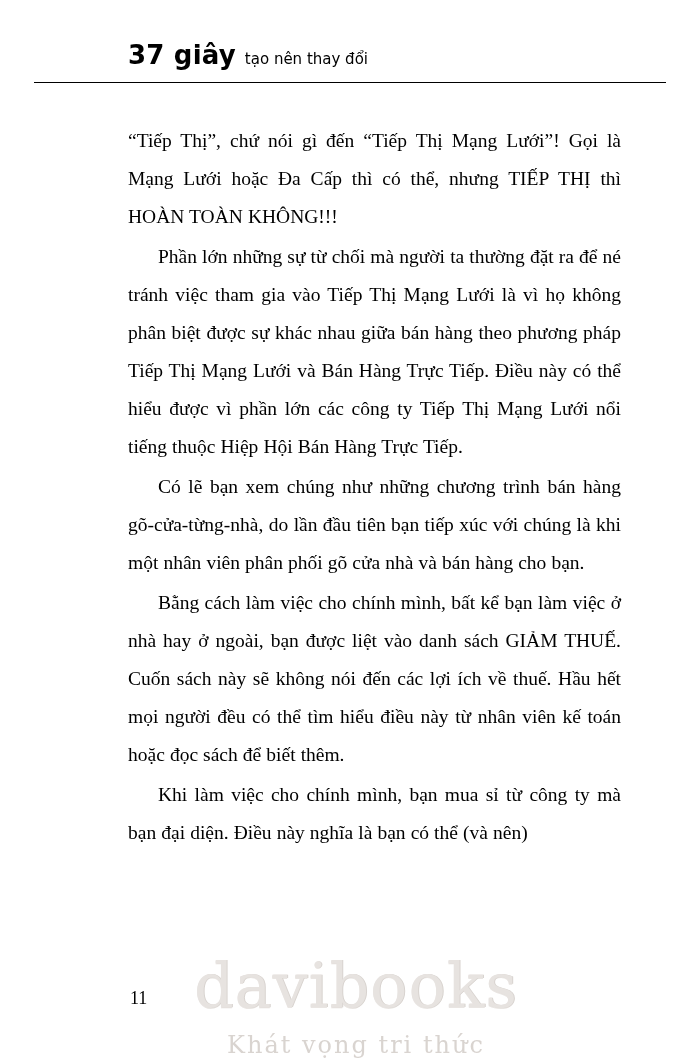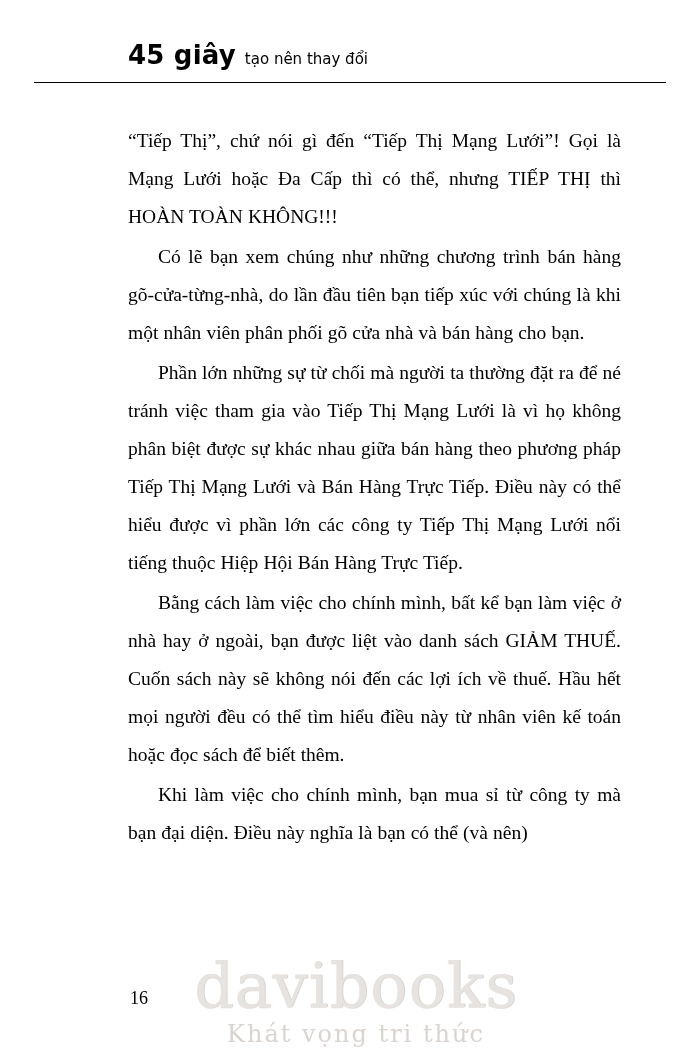--- a/index.html
+++ b/index.html
@@ -110,44 +110,44 @@
       1px 0 0 #d8d3cf,
       0 1px 0 #e9e5e2;
     line-height: 62px;
   }
   .wm-sub {
     font-family: "DejaVu Serif", serif;
     font-size: 24px;
     letter-spacing: 2px;
     color: #d9d4d0;
     line-height: 30px;
-    margin-top: 2px;
+    margin-top: 13px;
   }
 </style>
 </head>
 <body>
 
 <div class="page">
 
   <div class="header">
     <div class="header-inner">
-      <span class="header-title">45 giây</span>
+      <span class="header-title">37 giây</span>
       <span class="header-subtitle">tạo nên thay đổi</span>
     </div>
     <div class="header-rule"></div>
   </div>
 
   <div class="content">
     <p class="para">“Tiếp Thị”, chứ nói gì đến “Tiếp Thị Mạng Lưới”! Gọi là Mạng Lưới hoặc Đa Cấp thì có thể, nhưng TIẾP THỊ thì HOÀN TOÀN KHÔNG!!!</p>
+    <p class="para indent">Phần lớn những sự từ chối mà người ta thường đặt ra để né tránh việc tham gia vào Tiếp Thị Mạng Lưới là vì họ không phân biệt được sự khác nhau giữa bán hàng theo phương pháp Tiếp Thị Mạng Lưới và Bán Hàng Trực Tiếp. Điều này có thể hiểu được vì phần lớn các công ty Tiếp Thị Mạng Lưới nổi tiếng thuộc Hiệp Hội Bán Hàng Trực Tiếp.</p>
     <p class="para indent">Có lẽ bạn xem chúng như những chương trình bán hàng gõ-cửa-từng-nhà, do lần đầu tiên bạn tiếp xúc với chúng là khi một nhân viên phân phối gõ cửa nhà và bán hàng cho bạn.</p>
-    <p class="para indent">Phần lớn những sự từ chối mà người ta thường đặt ra để né tránh việc tham gia vào Tiếp Thị Mạng Lưới là vì họ không phân biệt được sự khác nhau giữa bán hàng theo phương pháp Tiếp Thị Mạng Lưới và Bán Hàng Trực Tiếp. Điều này có thể hiểu được vì phần lớn các công ty Tiếp Thị Mạng Lưới nổi tiếng thuộc Hiệp Hội Bán Hàng Trực Tiếp.</p>
     <p class="para indent">Bằng cách làm việc cho chính mình, bất kể bạn làm việc ở nhà hay ở ngoài, bạn được liệt vào danh sách GIẢM THUẾ. Cuốn sách này sẽ không nói đến các lợi ích về thuế. Hầu hết mọi người đều có thể tìm hiểu điều này từ nhân viên kế toán hoặc đọc sách để biết thêm.</p>
     <p class="para indent">Khi làm việc cho chính mình, bạn mua sỉ từ công ty mà bạn đại diện. Điều này nghĩa là bạn có thể (và nên)</p>
   </div>
 
-  <div class="page-number">16</div>
+  <div class="page-number">11</div>
 
   <div class="watermark">
     <div class="wm-main">davibooks</div>
     <div class="wm-sub">Khát vọng tri thức</div>
   </div>
 
 </div>
 
 </body></html>

